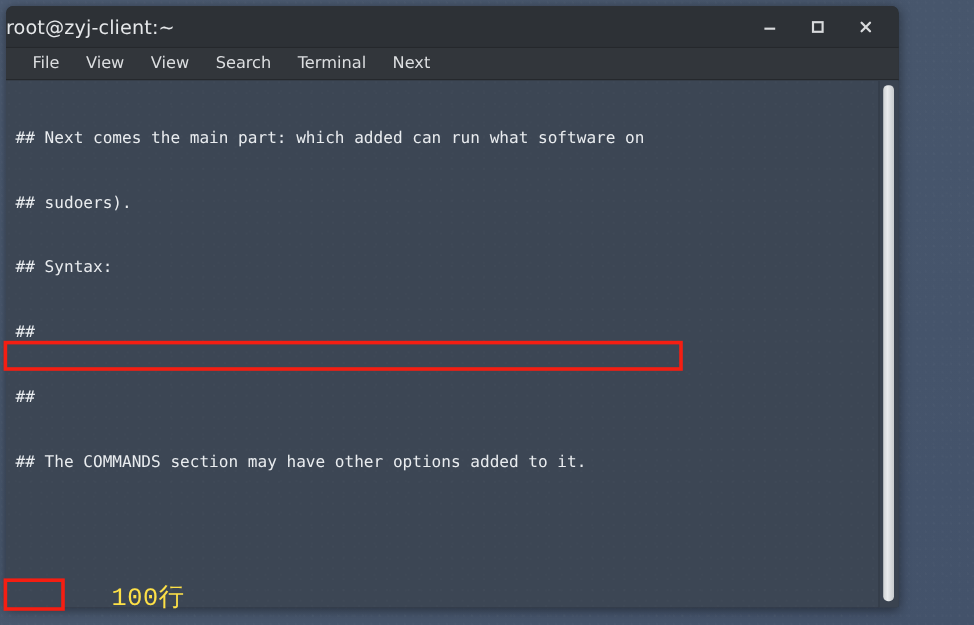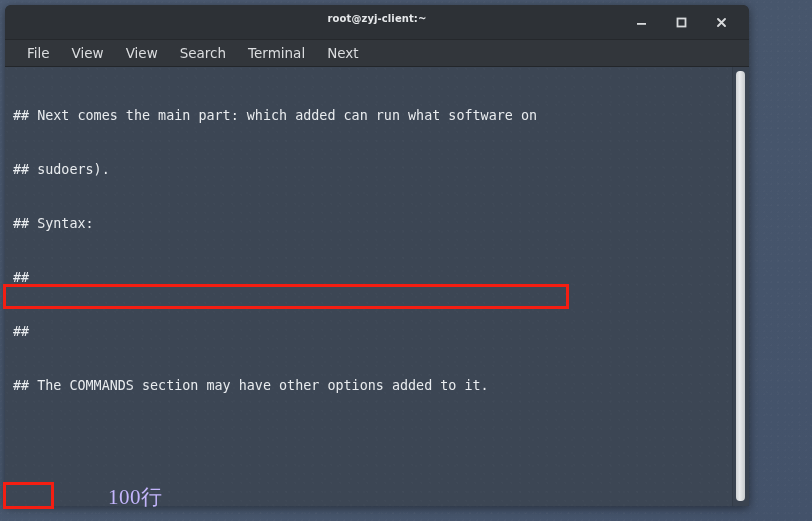--- a/index.html
+++ b/index.html
@@ -42,25 +42,23 @@
     position: relative;
     height: 34px;
     background: #2d3136;
     border-radius: 6px 6px 0 0;
     border-bottom: 1px solid #25282c;
   }
   #title-text {
     position: absolute;
     left: 0; right: 0;
     top: 8px;
-    text-align: center;
     color: #e6e8ea;
-    font-size: 10px;
+    font-size: 16px;
     letter-spacing: 0.1px;
-    font-weight: bold;
   }
   .winbtn {
     position: absolute;
     top: 6px;
     width: 22px;
     height: 22px;
     display: flex;
     align-items: center;
     justify-content: center;
   }
@@ -152,25 +150,25 @@
     height: 25px;
   }
   #box-cmd {
     left: 3px;
     top: 482px;
     width: 51px;
     height: 27px;
   }
   #note-lines {
     position: absolute;
-    left: 108px;
+    left: 93px;
     top: 483px;
-    color: #c4b5fd;
+    color: #fde047;
     font-size: 21px;
-    font-family: Liberation Serif, serif;
+    font-family: Liberation Mono, monospace;
     letter-spacing: 0.5px;
   }
 </style>
 </head>
 <body>
 
 <div id="desktop"></div>
 
 <div id="window">
 

